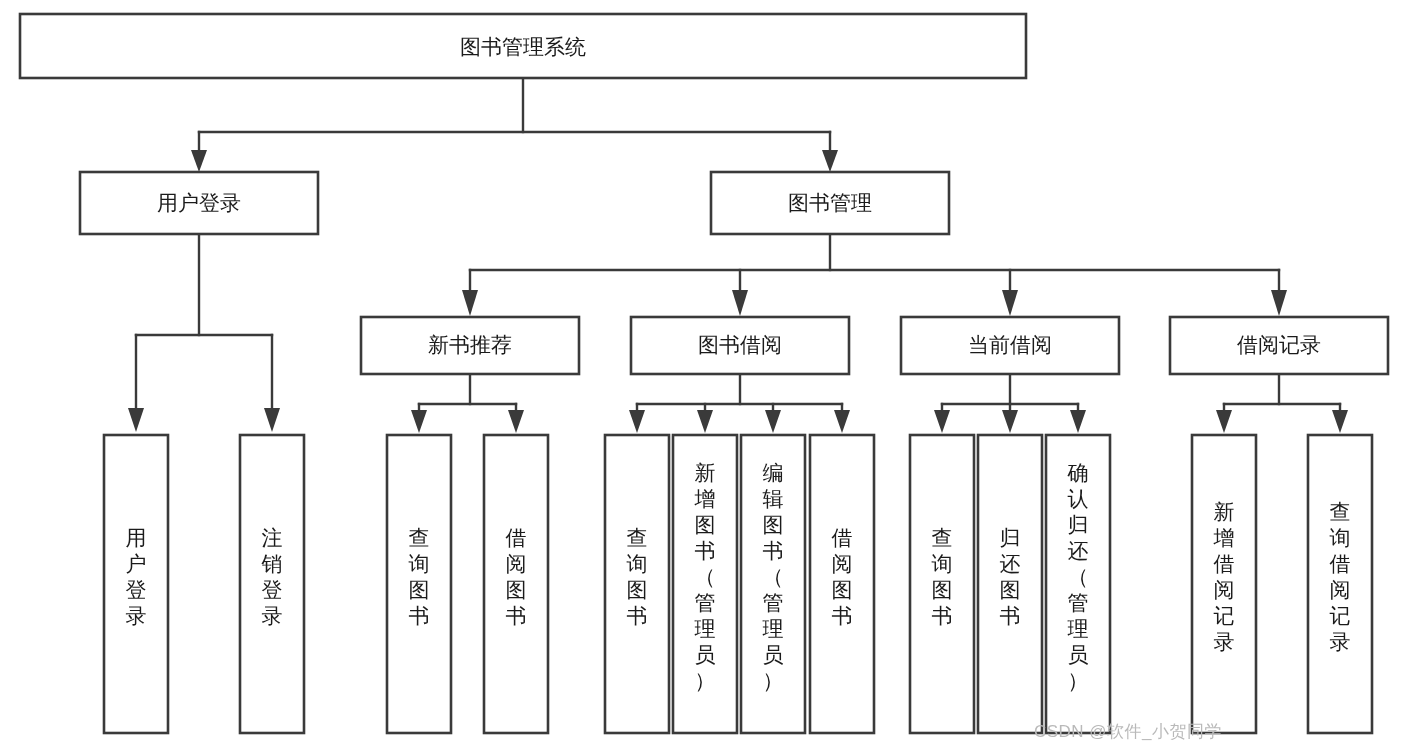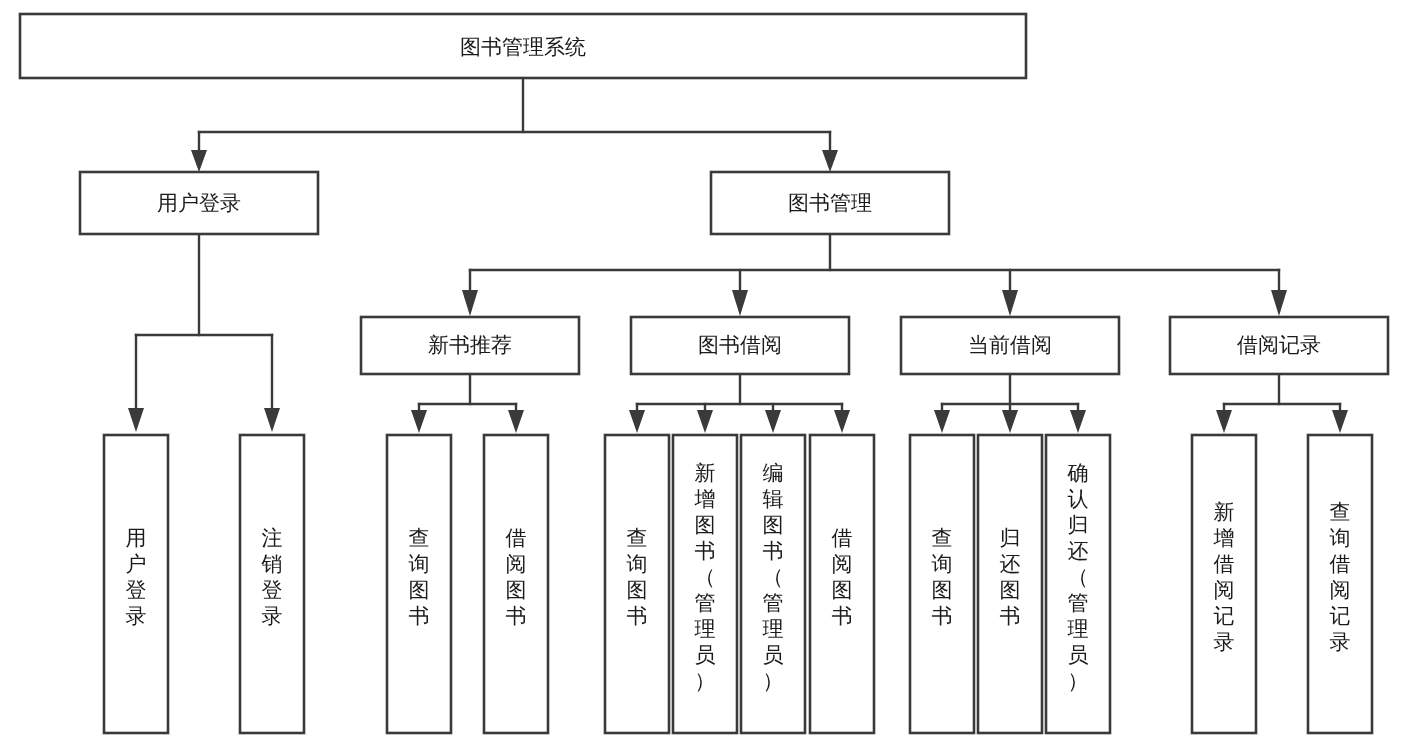--- a/index.html
+++ b/index.html
@@ -230,13 +230,14 @@
       <text class="node-label-v" x="1224" y="0"><tspan x="1224" y="519">新</tspan><tspan x="1224" y="545">增</tspan><tspan x="1224" y="571">借</tspan><tspan x="1224" y="597">阅</tspan><tspan x="1224" y="623">记</tspan><tspan x="1224" y="649">录</tspan></text>
     </g>
 
     <g>
       <rect class="node-box" x="1308" y="435" width="64" height="298"></rect>
       <text class="node-label-v" x="1340" y="0"><tspan x="1340" y="519">查</tspan><tspan x="1340" y="545">询</tspan><tspan x="1340" y="571">借</tspan><tspan x="1340" y="597">阅</tspan><tspan x="1340" y="623">记</tspan><tspan x="1340" y="649">录</tspan></text>
     </g>
 
   </svg>
 
+  <div class="watermark-text">CSDN @软件_小贺同学</div>
 </div>
 
 </body></html>

